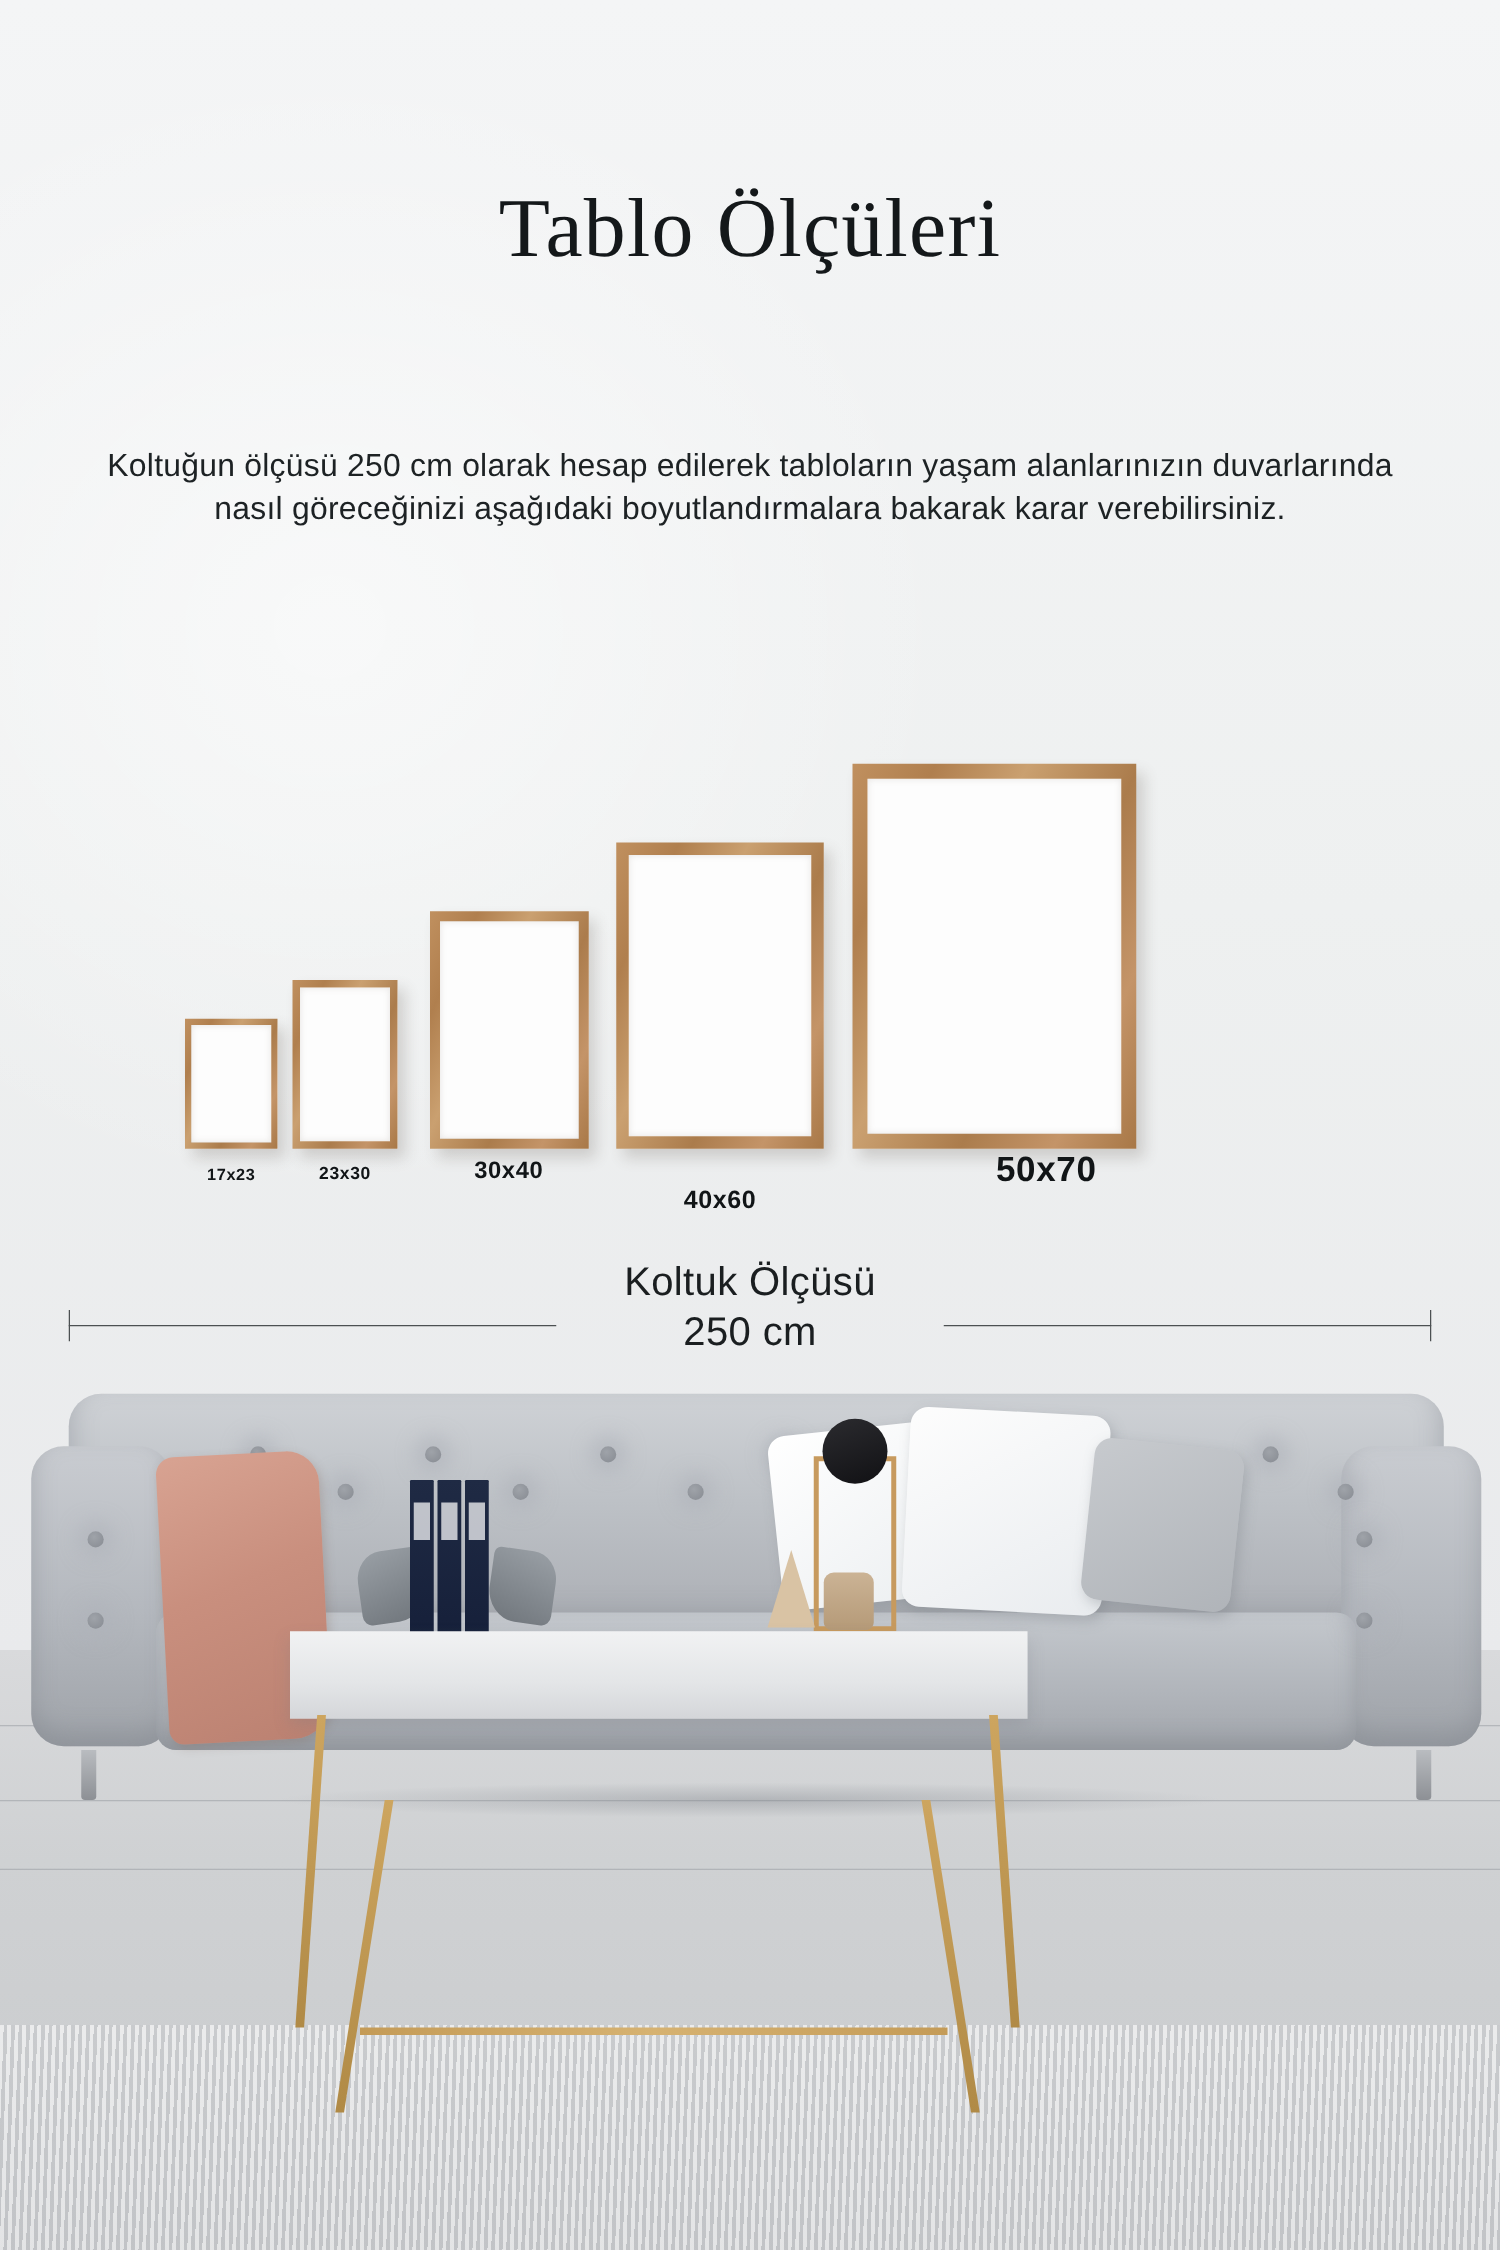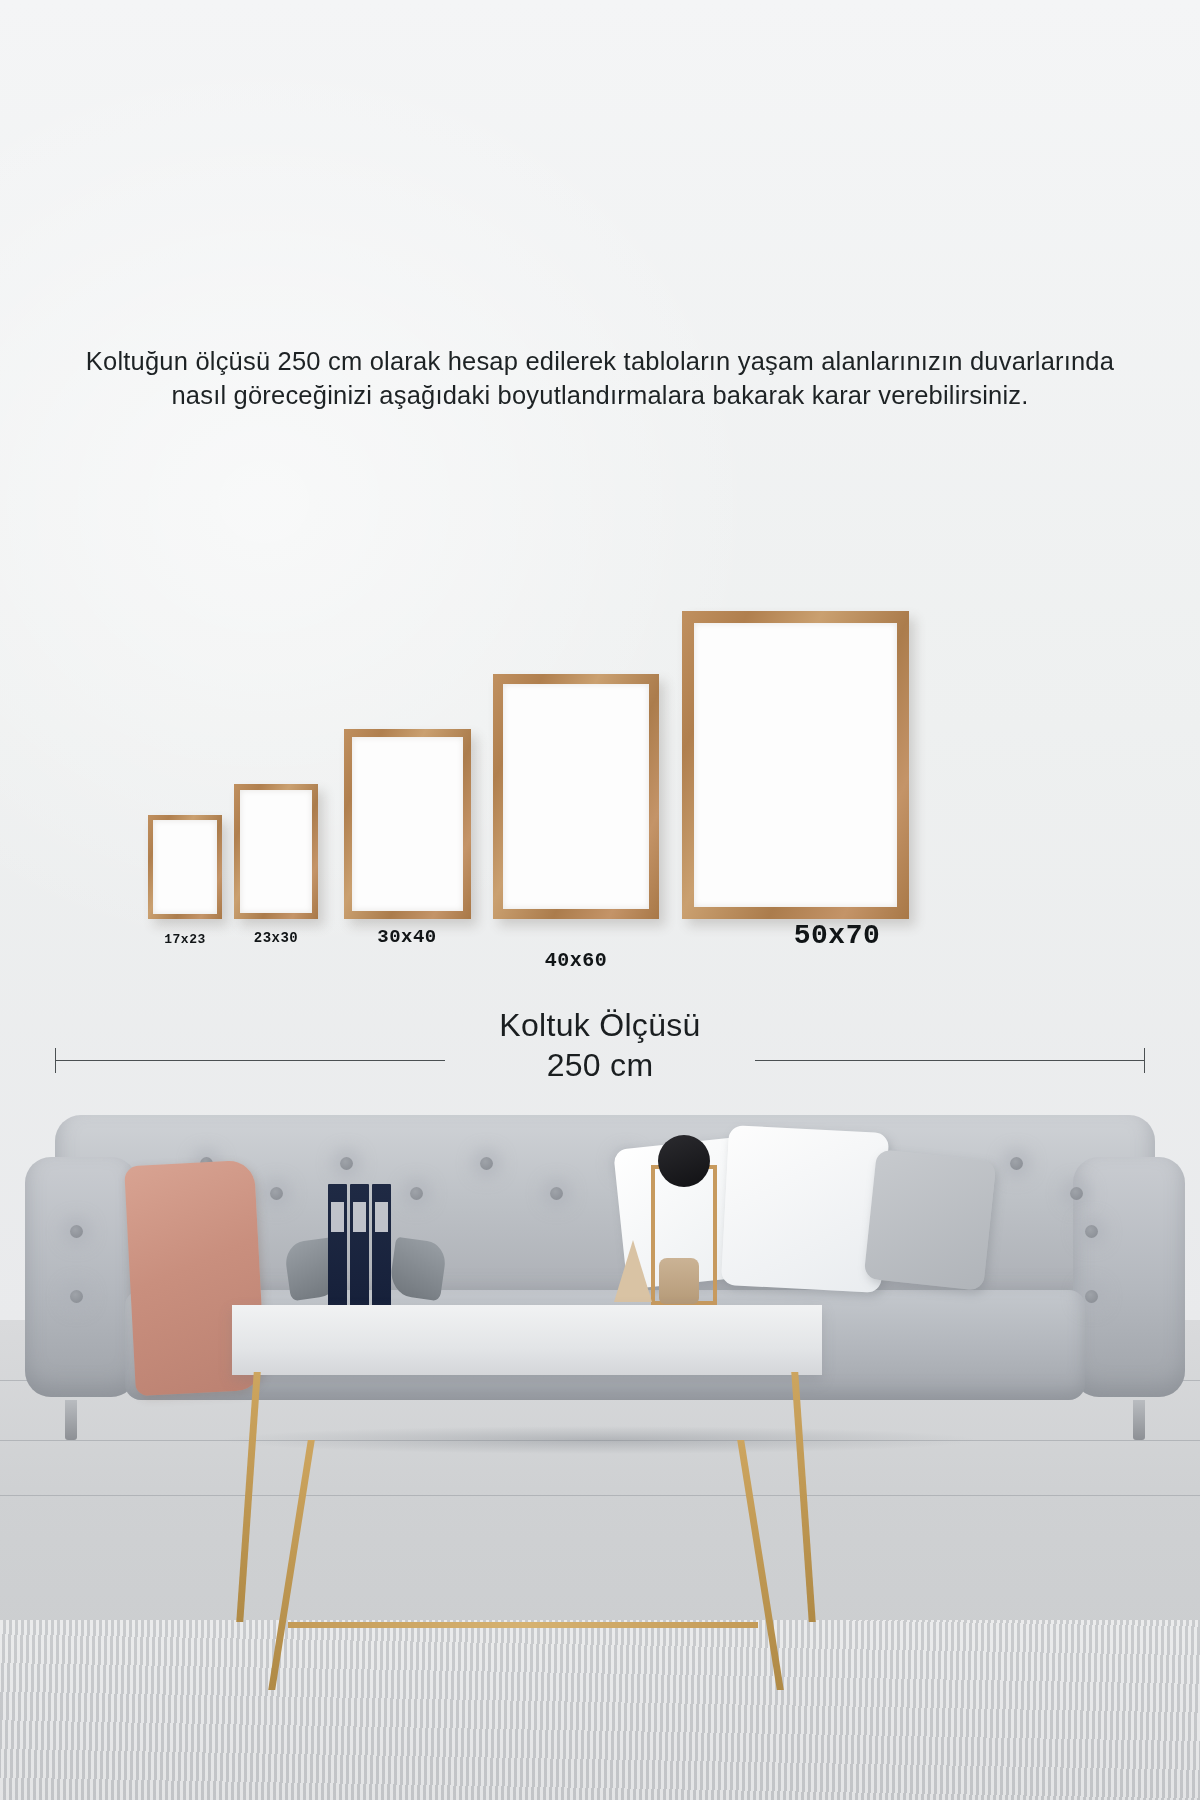--- a/index.html
+++ b/index.html
@@ -40,21 +40,21 @@
     left: 0; width: 1200px;
     text-align: center;
     font-family: "Liberation Serif", serif;
     font-size: 67px;
     letter-spacing: 1px;
     color: #14181a;
     font-weight: 400;
   }
   .intro {
     position: absolute;
-    top: 344px;
+    top: 356px;
     left: 85px;
     width: 1030px;
     text-align: center;
     font-family: "Liberation Sans", sans-serif;
     font-size: 25.5px;
     line-height: 34px;
     color: #1d2224;
     letter-spacing: .2px;
   }
 
@@ -74,21 +74,21 @@
     position: absolute;
     inset: 0;
     background: #fdfdfd;
     box-shadow: inset 0 0 6px rgba(120,110,100,.18);
   }
   .frame-label {
     position: absolute;
     text-align: center;
     color: #111517;
     font-weight: 700;
-    font-family: Liberation Mono, monospace;
+    font-family: Liberation Sans, sans-serif;
     letter-spacing: .5px;
     white-space: nowrap;
   }
 
   
   .measure-wrap {
     position: absolute;
     left: 0; top: 1000px; width: 1200px; height: 110px;
   }
   .measure-text {
@@ -289,20 +289,21 @@
     background: radial-gradient(ellipse 50% 50% at 50% 50%, rgba(120,125,132,.35), rgba(120,125,132,0) 70%);
   }
 </style>
 </head>
 <body>
 
 <div class="scene">
 
   <div class="wall"></div>
 
+  <div class="title">Tablo Ölçüleri</div>
   <div class="intro">Koltuğun ölçüsü 250 cm olarak hesap edilerek tabloların yaşam alanlarınızın duvarlarında nasıl göreceğinizi aşağıdaki boyutlandırmalara bakarak karar verebilirsiniz.</div>
 
   <div class="frames">
 
     <div class="frame-group">
       <div class="frame" style="left:148px; top:815px; width:74px; height:104px; padding:5px;">
         <div class="mat" style="inset:5px;"></div>
       </div>
       <div class="frame-label" style="left:120px; top:932px; width:130px; font-size:13px;">17x23</div>
     </div>

